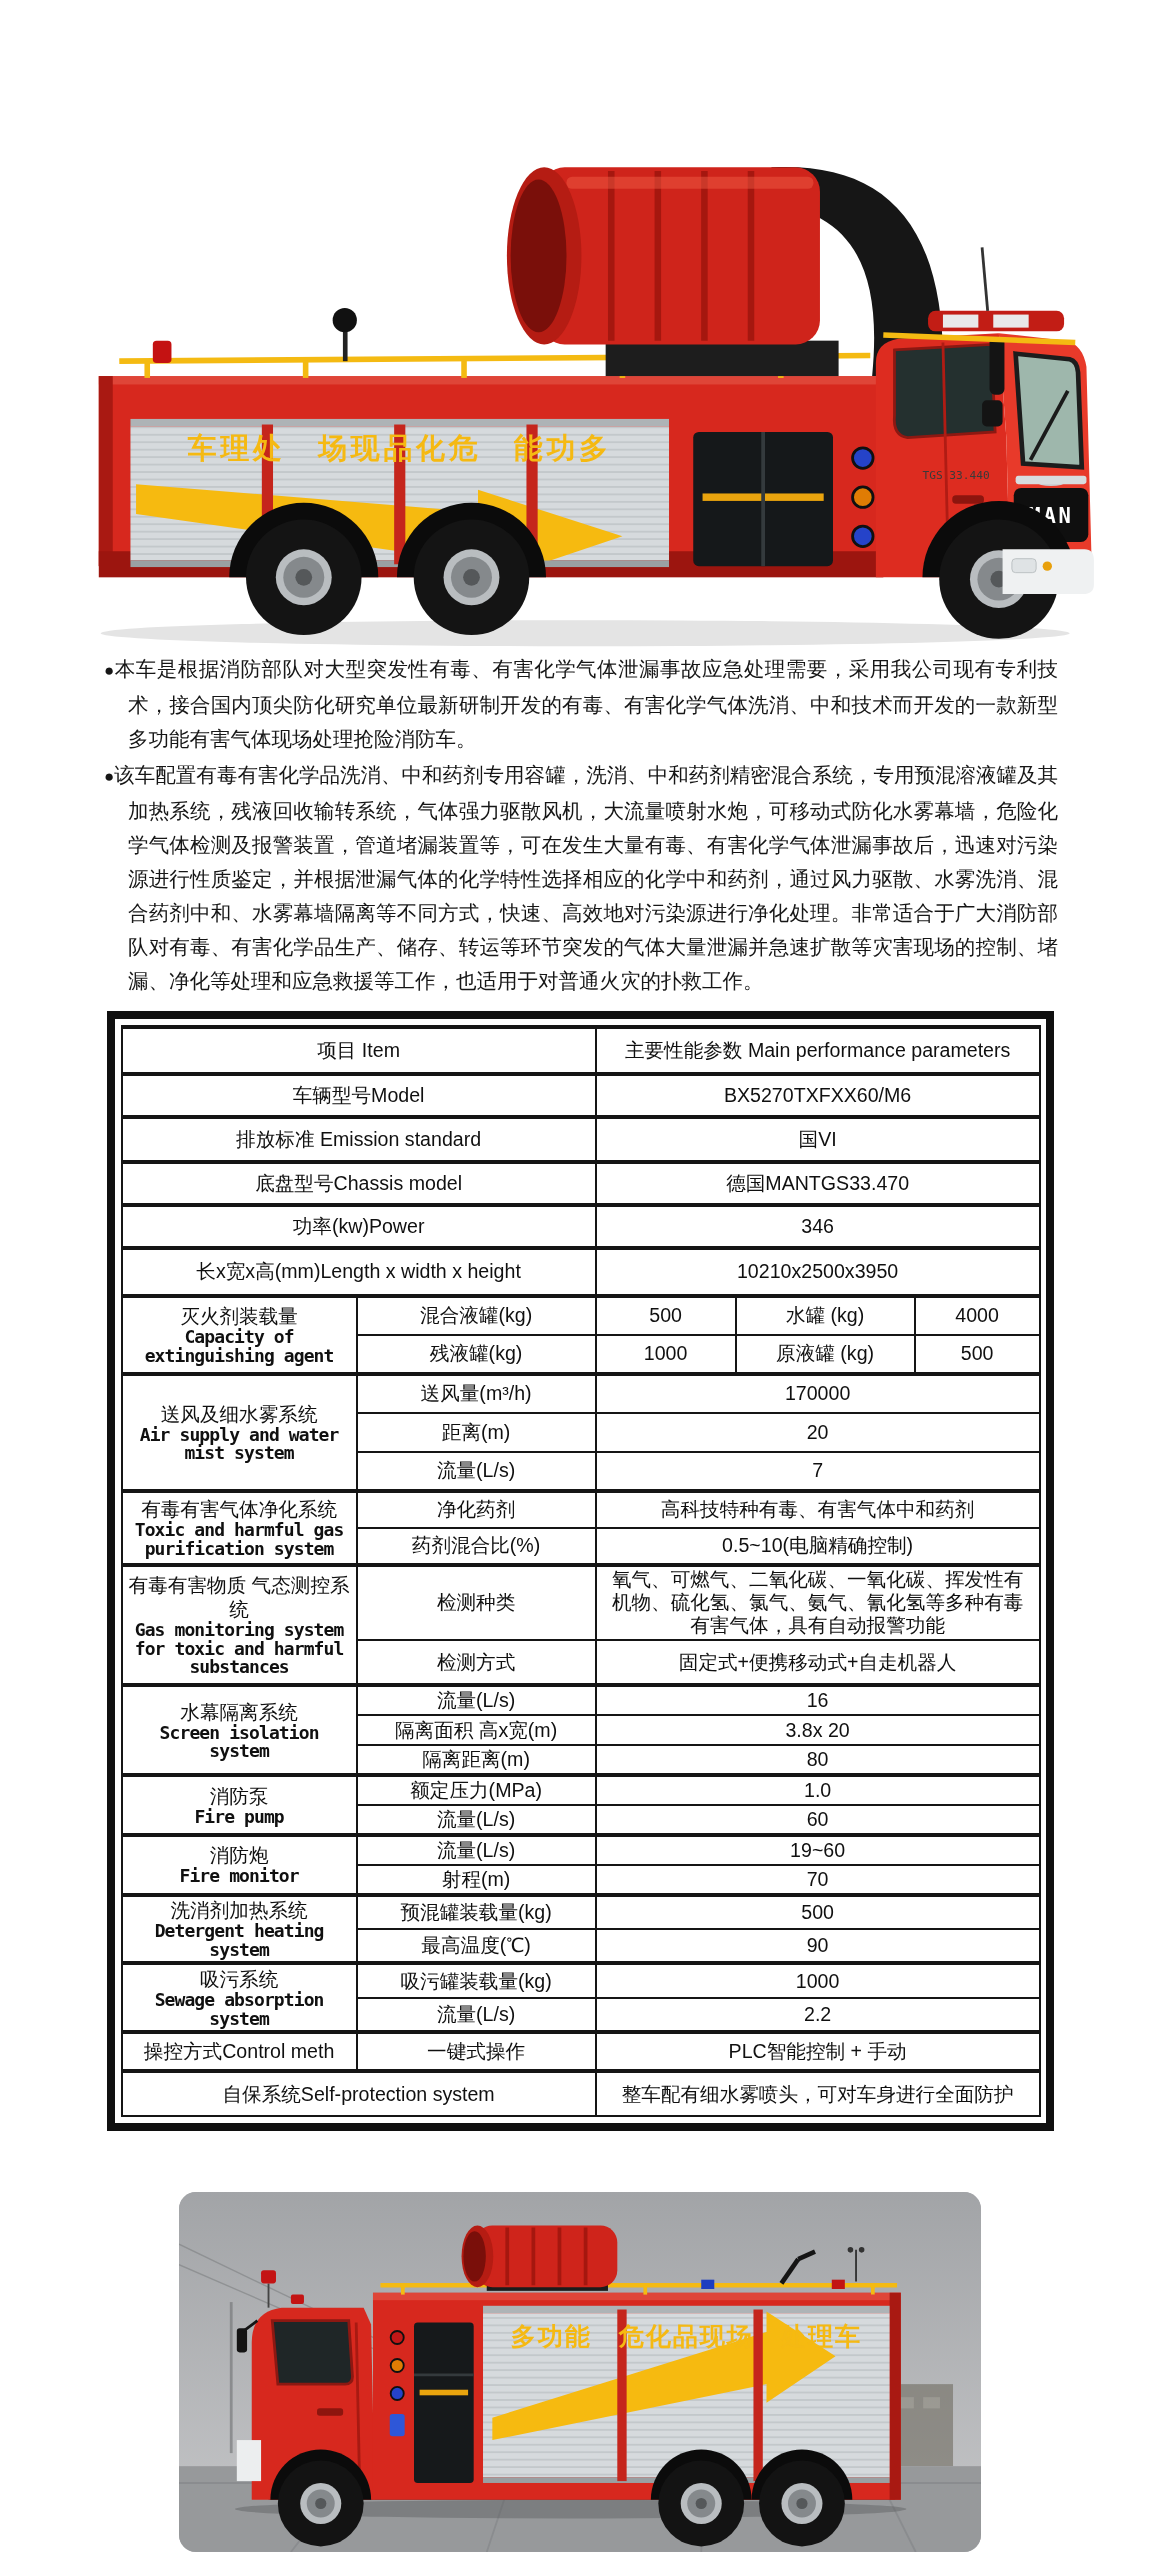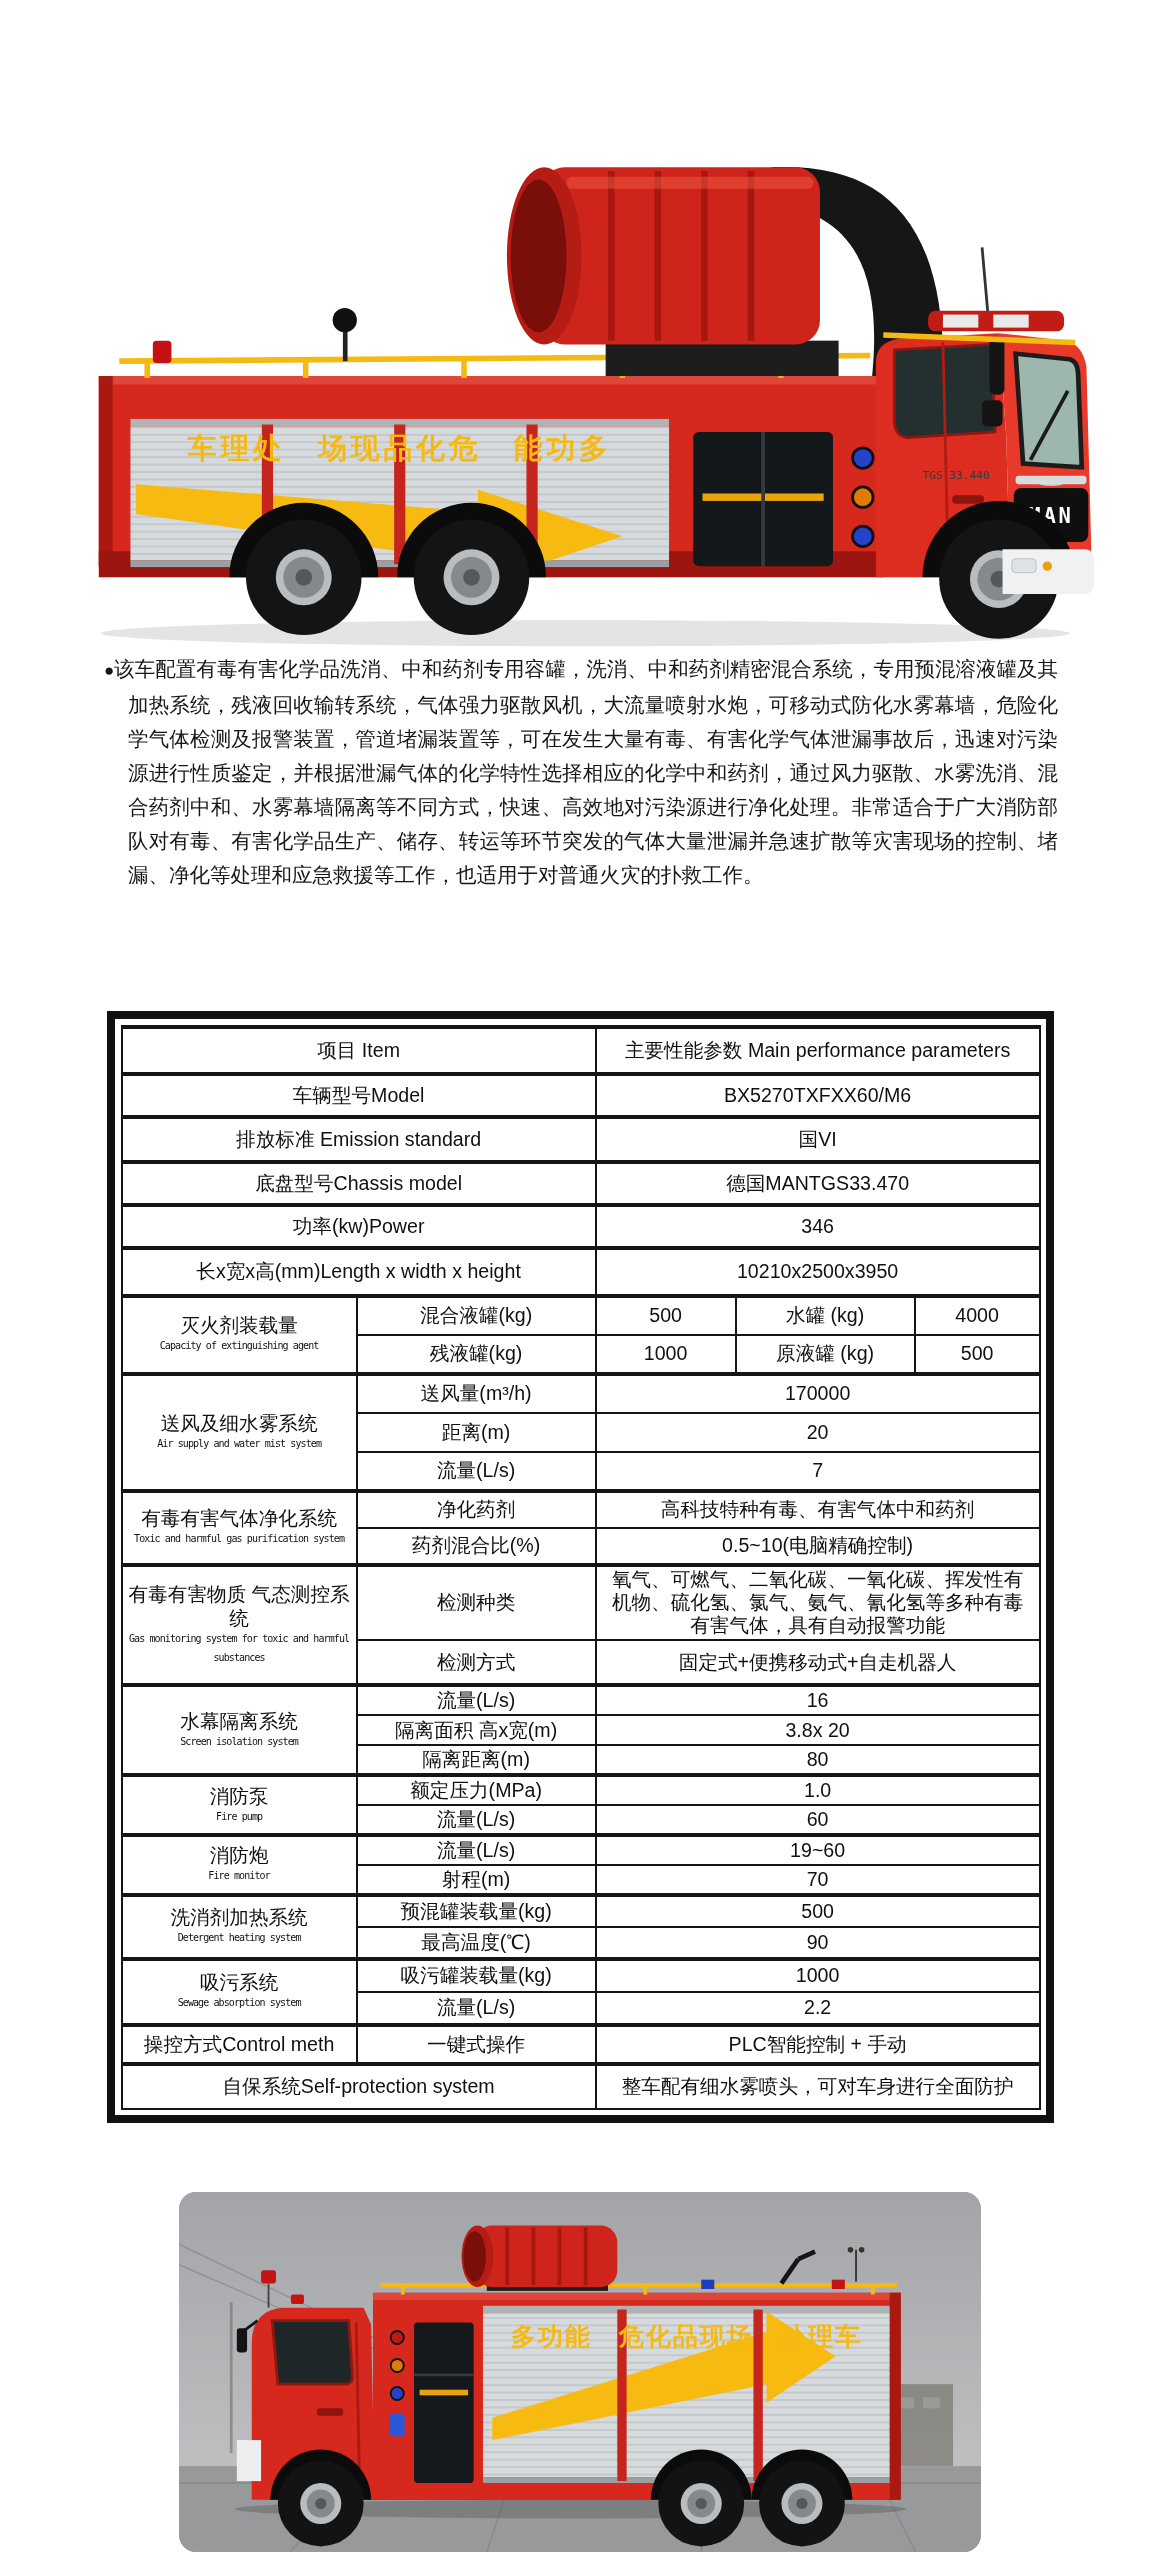--- a/index.html
+++ b/index.html
@@ -14,22 +14,22 @@
   .dot{font-size:17px;}
   
   .tablewrap{position:absolute;left:107px;top:1011px;width:947px;
              border:8.4px solid #101010;background:#fff;padding:5.6px;box-sizing:border-box;}
   table.spec{width:100%;border-collapse:collapse;table-layout:fixed;}
   table.spec td{border:2.8px solid #151515;text-align:center;vertical-align:middle;
                 font-size:19.6px;color:#101010;padding:1.9px 5.6px;line-height:23px;font-weight:500;}
   table.spec tr.grp td{border-top-width:4.7px;}
   col.cA{width:235px;} col.cB{width:239px;}
   col.v1{width:140px;} col.l2{width:179px;} col.v2{width:125px;}
-  .en{display:block;font-family:"DejaVu Sans Mono",monospace;font-size:10px;
-      letter-spacing:-0.9px;line-height:18.6px;font-weight:400;}
+  .en{display:block;font-family:"DejaVu Sans Mono",monospace;font-size:18px;
+      letter-spacing:-0.9px;line-height:18.6px;font-weight:700;}
   .cn{display:block;line-height:24px;}
   td.longtext{text-align:left;font-size:18.6px;line-height:23px;padding-left:11.2px;}
   
   .h50{height:47px;} .h46{height:43px;padding-left:16px;} .h48{height:45px;margin-left:9px;} .h52{height:48px;}
   .h42{height:39px;} .h40{height:37px;} .h74{height:69px;} .h32{height:30px;}
   .h31{height:29px;} .h34{height:32px;} .h35{height:33px;}
   
   .photo{position:absolute;left:179px;top:2192px;width:802px;height:360px;
          border-radius:17px;overflow:hidden;background:#b0b2b5;}
   .photo svg{display:block;}
@@ -156,20 +156,21 @@
     </g>
     <g>
       <path d="M1008,522 h88 q10,0 10,12 v26 q0,10 -12,10 h-86 z" fill="#eff1f2"></path>
       <rect x="1018" y="532" width="26" height="15" rx="4" fill="#dfe3e5" stroke="#b9bec1"></rect>
       <circle cx="1056" cy="540" r="5" fill="#e8a00c"></circle>
     </g>
   </svg>
   </div>
 
   <div class="intro">
+    <p class="bullet"><span class="dot">●</span><span>本车是根据消防部队对大型突发性有毒、有害化学气体泄漏事故应急处理需要，采用我公司现有专利技术，接合国内顶尖防化研究单位最新研制开发的有毒、有害化学气体洗消、中和技术而开发的一款新型多功能有害气体现场处理抢险消防车。</span></p>
     <p class="bullet"><span class="dot">●</span><span>该车配置有毒有害化学品洗消、中和药剂专用容罐，洗消、中和药剂精密混合系统，专用预混溶液罐及其加热系统，残液回收输转系统，气体强力驱散风机，大流量喷射水炮，可移动式防化水雾幕墙，危险化学气体检测及报警装置，管道堵漏装置等，可在发生大量有毒、有害化学气体泄漏事故后，迅速对污染源进行性质鉴定，并根据泄漏气体的化学特性选择相应的化学中和药剂，通过风力驱散、水雾洗消、混合药剂中和、水雾幕墙隔离等不同方式，快速、高效地对污染源进行净化处理。非常适合于广大消防部队对有毒、有害化学品生产、储存、转运等环节突发的气体大量泄漏并急速扩散等灾害现场的控制、堵漏、净化等处理和应急救援等工作，也适用于对普通火灾的扑救工作。</span></p>
   </div>
 
   <div class="tablewrap">
   <table class="spec">
     <colgroup>
           <col class="cA">
           <col class="cB">
           <col class="v1">
           <col class="l2">

